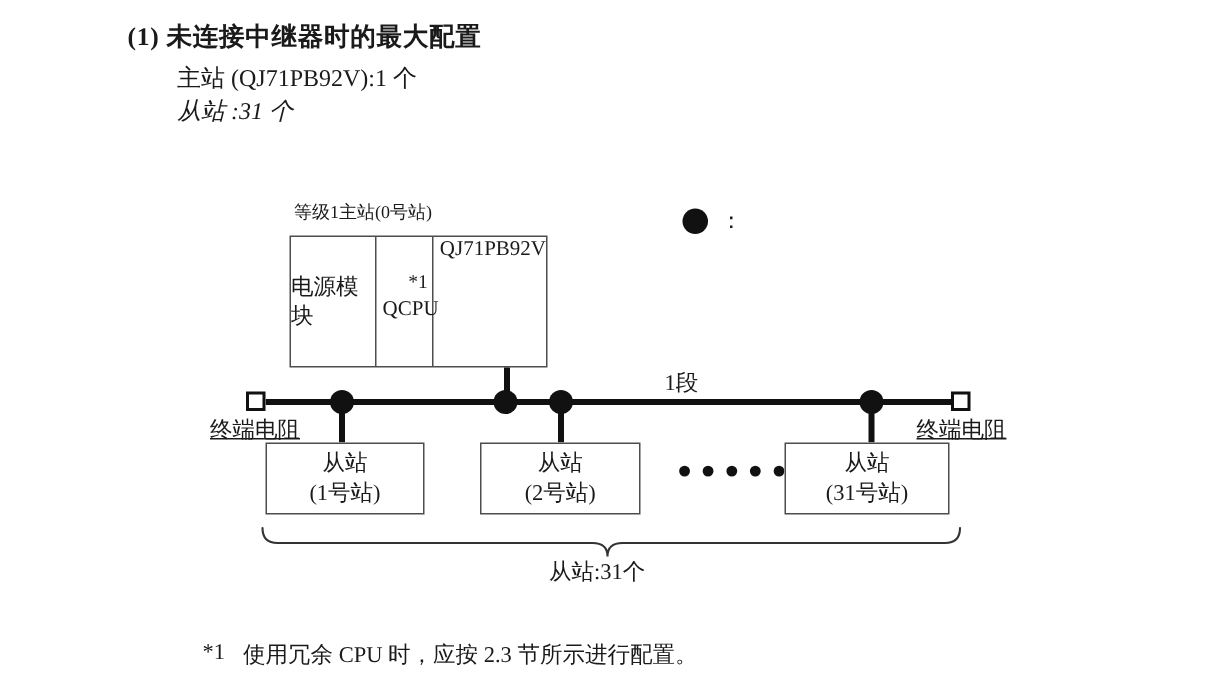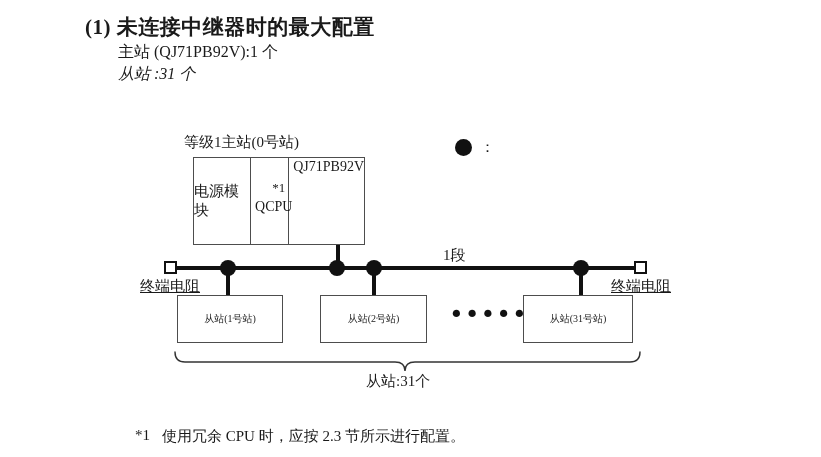--- a/index.html
+++ b/index.html
@@ -8,25 +8,25 @@
     --box-border:#4d4d4d;
   }
   *{margin:0;padding:0;box-sizing:border-box;}
   body{background:#fff;}
   .page{
     position:relative;width:821px;height:457px;background:#fff;
     font-family:"Liberation Serif","DejaVu Serif",serif;color:var(--ink);
     overflow:hidden;
   }
   .abs{position:absolute;}
-  .heading{left:85px;top:13px;font-size:21px;font-weight:bold;letter-spacing:.5px;}
+  .heading{left:85px;top:13px;font-size:17px;font-weight:bold;letter-spacing:.5px;}
   .subline1{left:118px;top:42px;font-size:16px;}
   .subline2{left:118px;top:64px;font-size:16px;font-style:italic;}
 
-  .master-label{left:184px;top:133px;font-size:15px;}
+  .master-label{left:196px;top:133px;font-size:12px;}
   .master-box{
     left:193px;top:157px;width:172px;height:88px;
     border:1px solid var(--box-border);display:flex;background:#fff;
   }
   .cell{border-right:1px solid var(--box-border);font-size:15px;}
   .cell-power{width:72px;display:flex;align-items:center;justify-content:center;}
   .cell-cpu{width:48px;position:relative;}
   .cpu-note{position:absolute;top:22px;right:3px;font-size:13px;}
   .cpu-name{position:absolute;top:41px;left:4px;font-size:14px;}
   .cell-module{flex:1;border-right:none;display:flex;
@@ -48,22 +48,22 @@
   .busdot-1{left:220px;} .busdot-2{left:329px;} .busdot-3{left:366px;} .busdot-4{left:573px;}
 
   .drop{width:4px;background:var(--line);}
   .drop-master{left:336px;top:245px;height:23px;}
   .drop-s1{left:226px;top:268px;height:27px;}
   .drop-s2{left:372px;top:268px;height:27px;}
   .drop-s31{left:579px;top:268px;height:27px;}
 
   .slave-box{
     top:295px;height:48px;border:1px solid var(--box-border);background:#fff;
-    display:flex;flex-direction:row;align-items:center;justify-content:center;
-    font-size:10px;line-height:1.35;
+    display:flex;flex-direction:column;align-items:center;justify-content:center;
+    font-size:15px;line-height:1.35;
   }
   .slave-1{left:177px;width:106px;}
   .slave-2{left:320px;width:107px;}
   .slave-31{left:523px;width:110px;}
   .ellipsis{left:449px;top:302px;font-size:25px;letter-spacing:1px;line-height:1;
     font-family:"DejaVu Sans",sans-serif;color:var(--line);}
 
   .brace-svg{left:170px;top:348px;}
   .brace-label{left:366px;top:372px;font-size:15px;}
 

